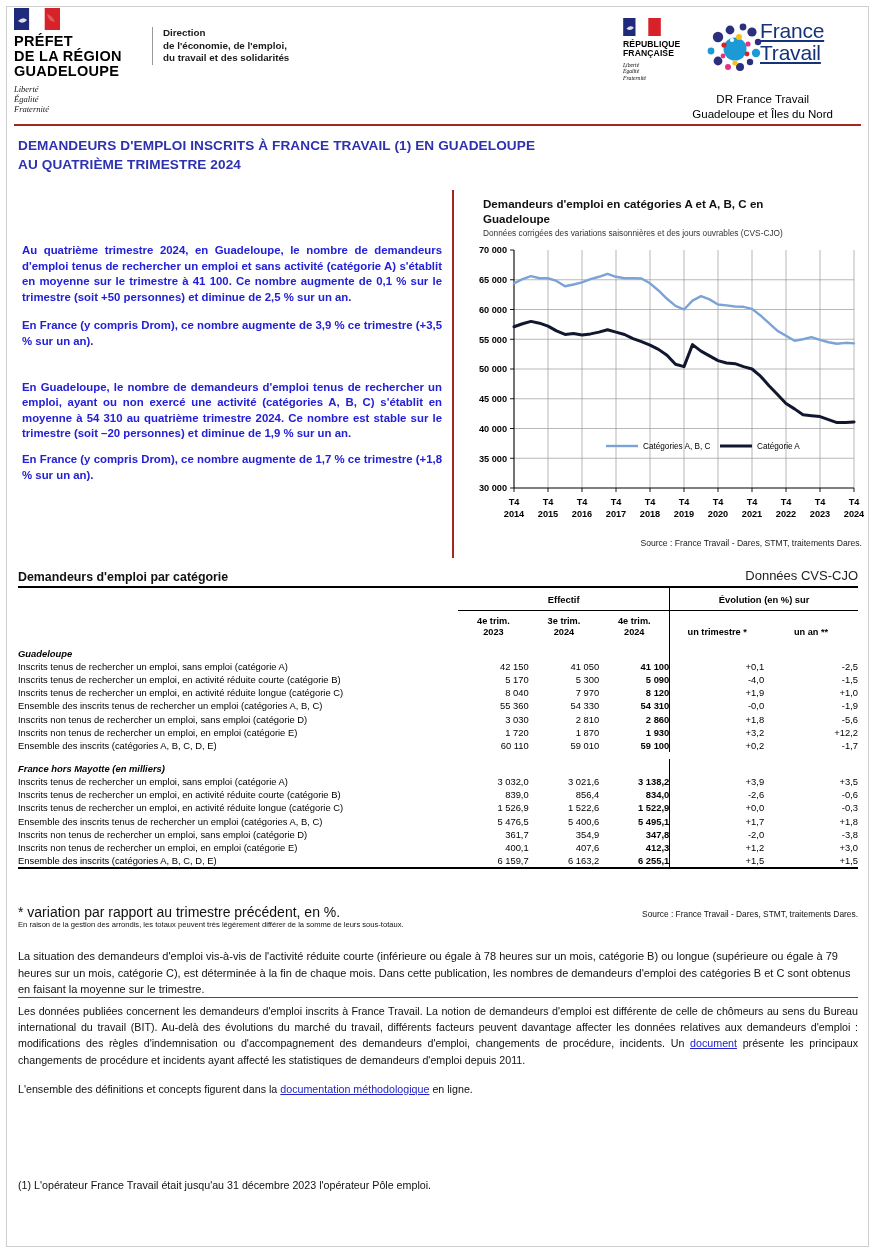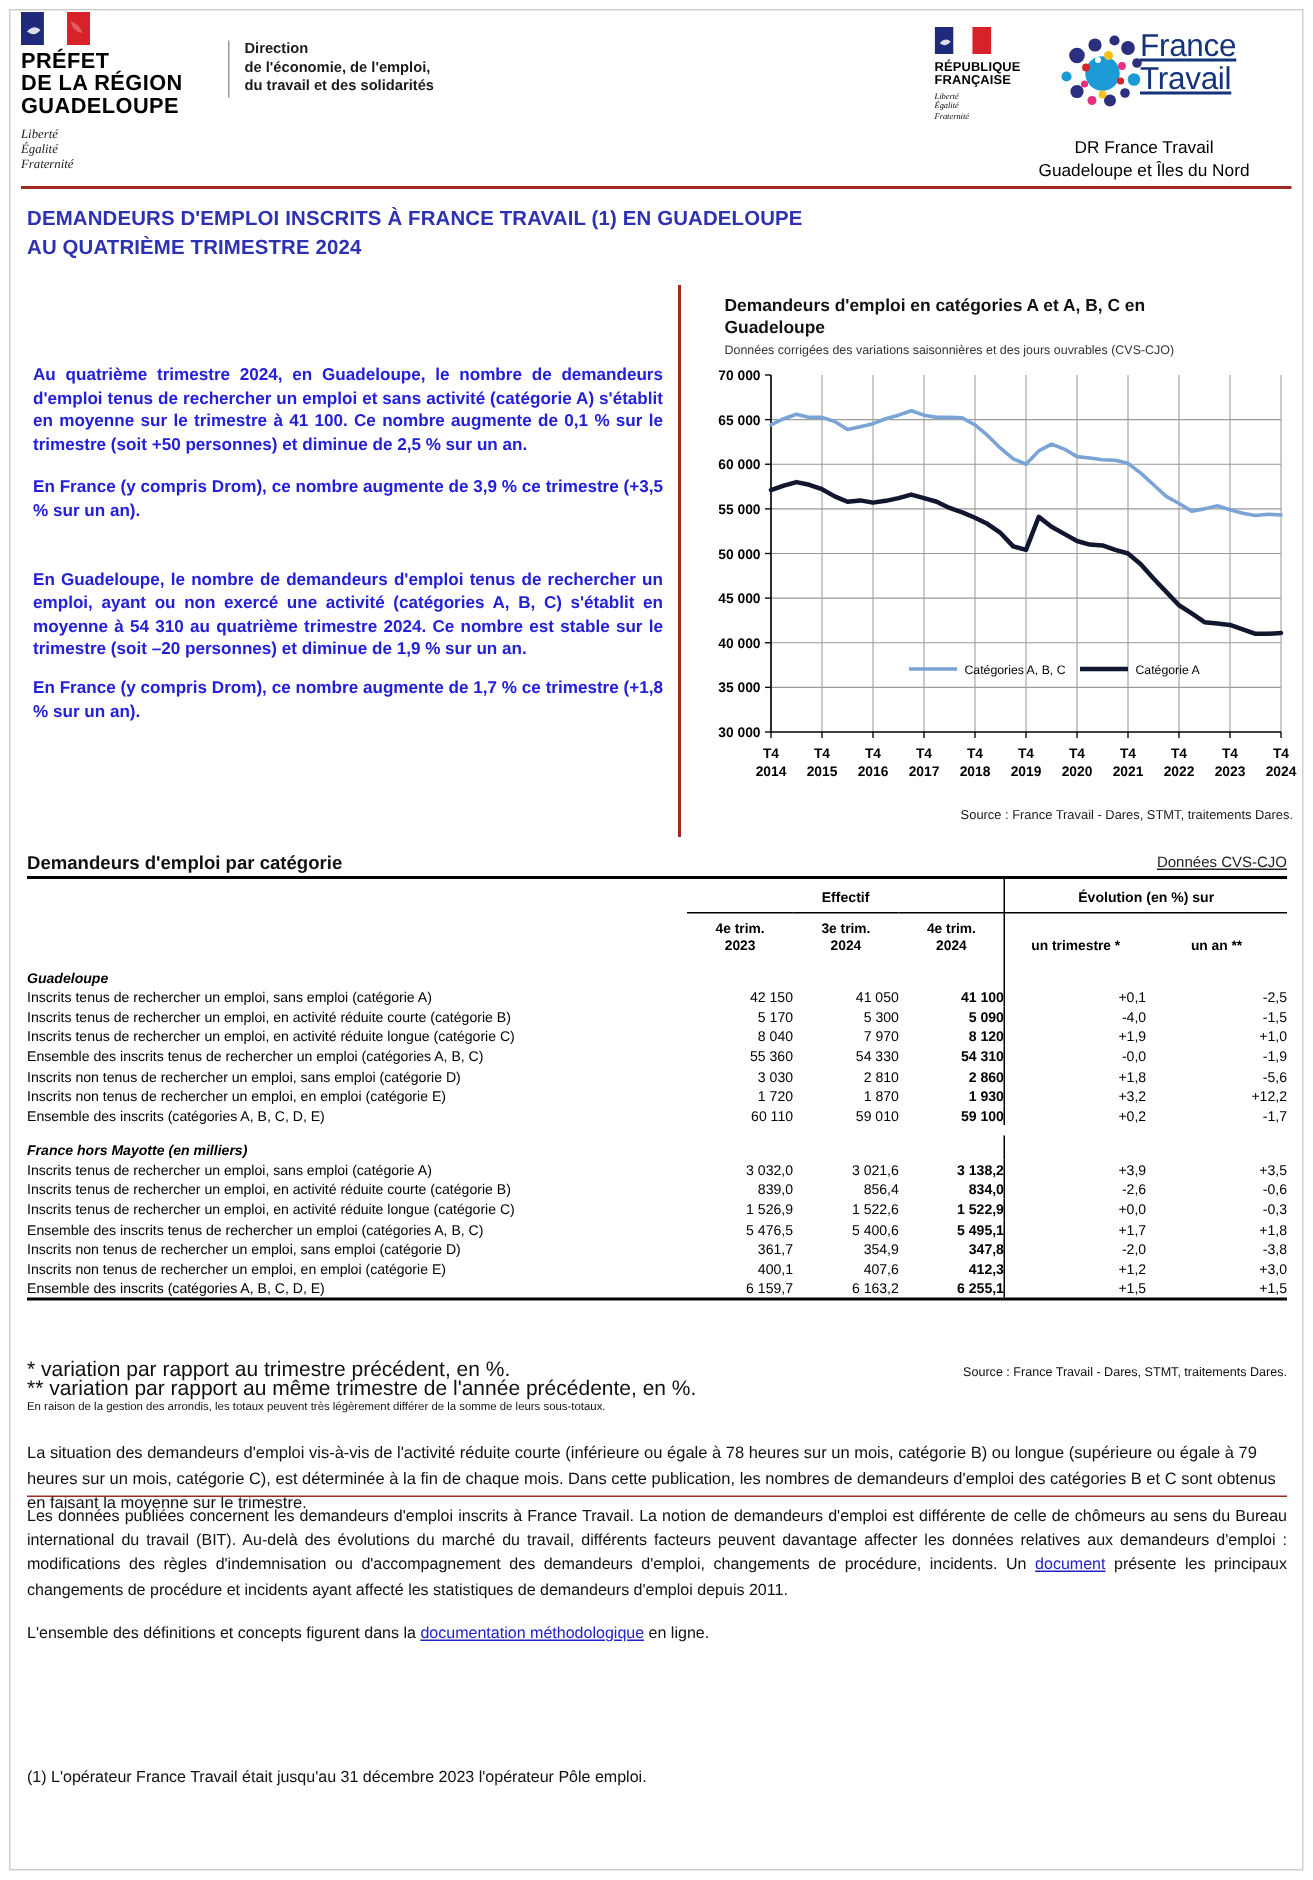--- a/index.html
+++ b/index.html
@@ -215,24 +215,23 @@
     align-items: flex-end;
     justify-content: space-between;
     padding-bottom: 2px;
   }
   .table-caption {
     font-weight: bold;
     font-size: 12.4px;
     color: #111;
   }
   .table-note-right {
-    font-size: 10px;
+    font-size: 13px;
     color: #222;
     padding-bottom: 1px;
-    text-decoration: underline;
   }
   .rule-thick { height: 1.7px; background: #000; }
 
   table.data {
     width: 840px;
     border-collapse: collapse;
     font-size: 9.4px;
     color: #000;
   }
   table.data td, table.data th {
@@ -698,21 +697,20 @@
         </tbody>
     </table>
     <div class="rule-thick"></div>
   </div>
 
   <div class="footnotes">
     <div class="fn-row">
       <div class="fn-small">* variation par rapport au trimestre précédent, en %.</div>
       <div class="fn-src">Source : France Travail - Dares, STMT, traitements Dares.</div>
     </div>
-    <div class="fn-small">** variation par rapport au même trimestre de l'année précédente, en %.</div>
     <div class="fn-xsmall">En raison de la gestion des arrondis, les totaux peuvent très légèrement différer de la somme de leurs sous-totaux.</div>
     <div class="fn-para">La situation des demandeurs d'emploi vis-à-vis de l'activité réduite courte (inférieure ou égale à 78 heures sur un mois, catégorie B) ou longue (supérieure ou égale à 79 heures sur un mois, catégorie C), est déterminée à la fin de chaque mois. Dans cette publication, les nombres de demandeurs d'emploi des catégories B et C sont obtenus en faisant la moyenne sur le trimestre.</div>
   </div>
 
   <div class="section-rule"></div>
   <div class="note-block">
     <p><span>Les données publiées concernent les demandeurs d'emploi inscrits à France Travail. La notion de demandeurs d'emploi est différente de celle de chômeurs au sens du Bureau international du travail (BIT). Au-delà des évolutions du marché du travail, différents facteurs peuvent davantage affecter les données relatives aux demandeurs d'emploi : modifications des règles d'indemnisation ou d'accompagnement des demandeurs d'emploi, changements de procédure, incidents. Un </span><a class="doclink" href="#">document</a><span> présente les principaux changements de procédure et incidents ayant affecté les statistiques de demandeurs d'emploi depuis 2011.</span></p>
     <p><span>L'ensemble des définitions et concepts figurent dans la </span><a class="doclink" href="#">documentation méthodologique</a><span> en ligne.</span></p>
   </div>
 

